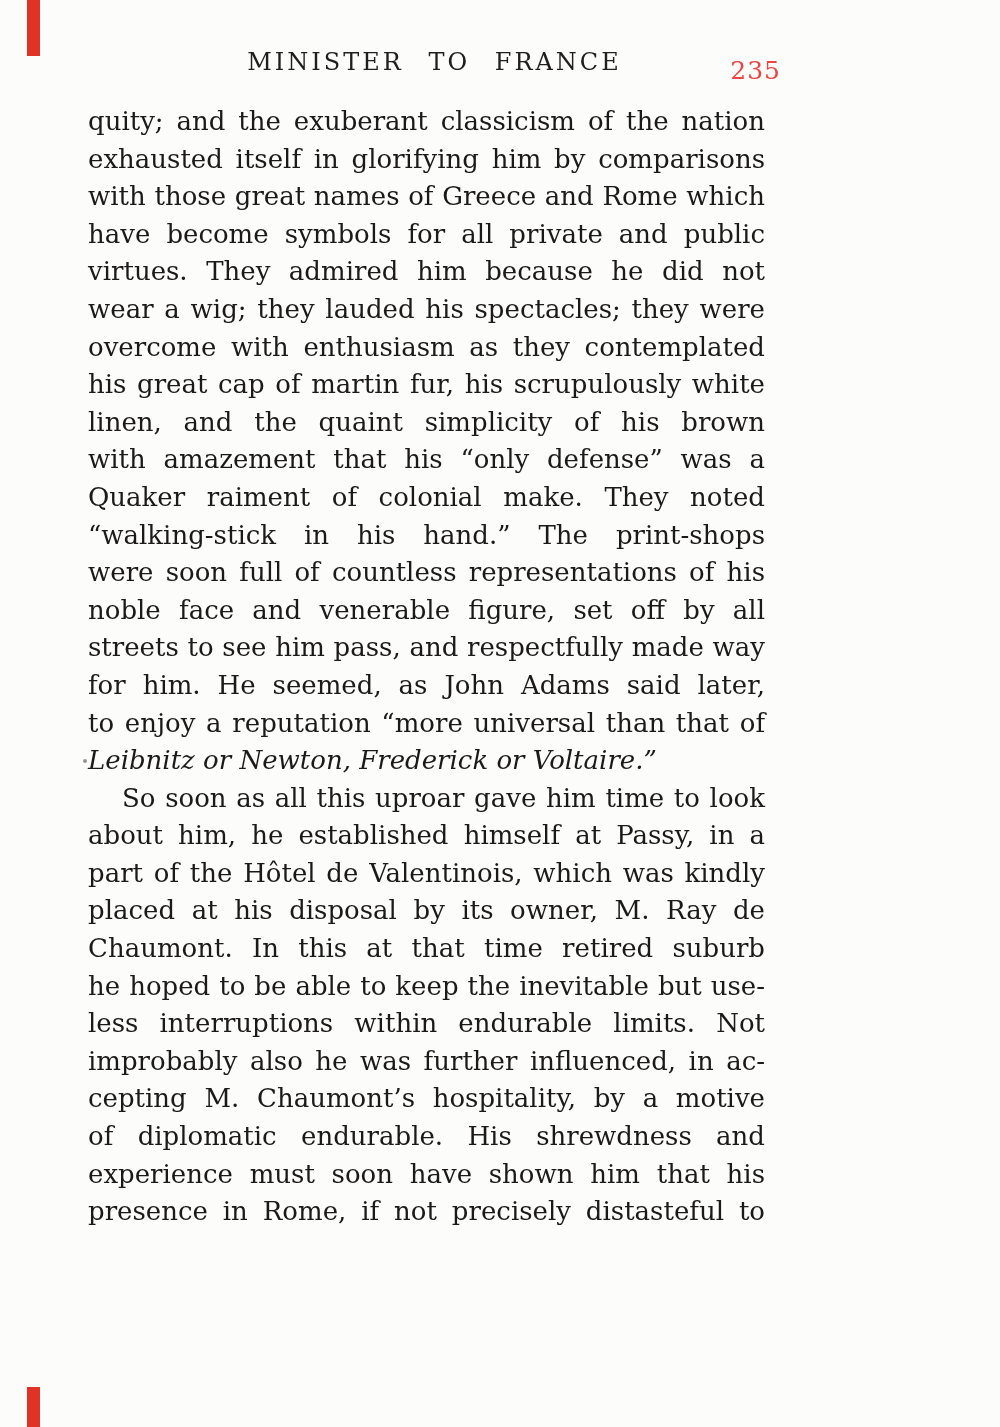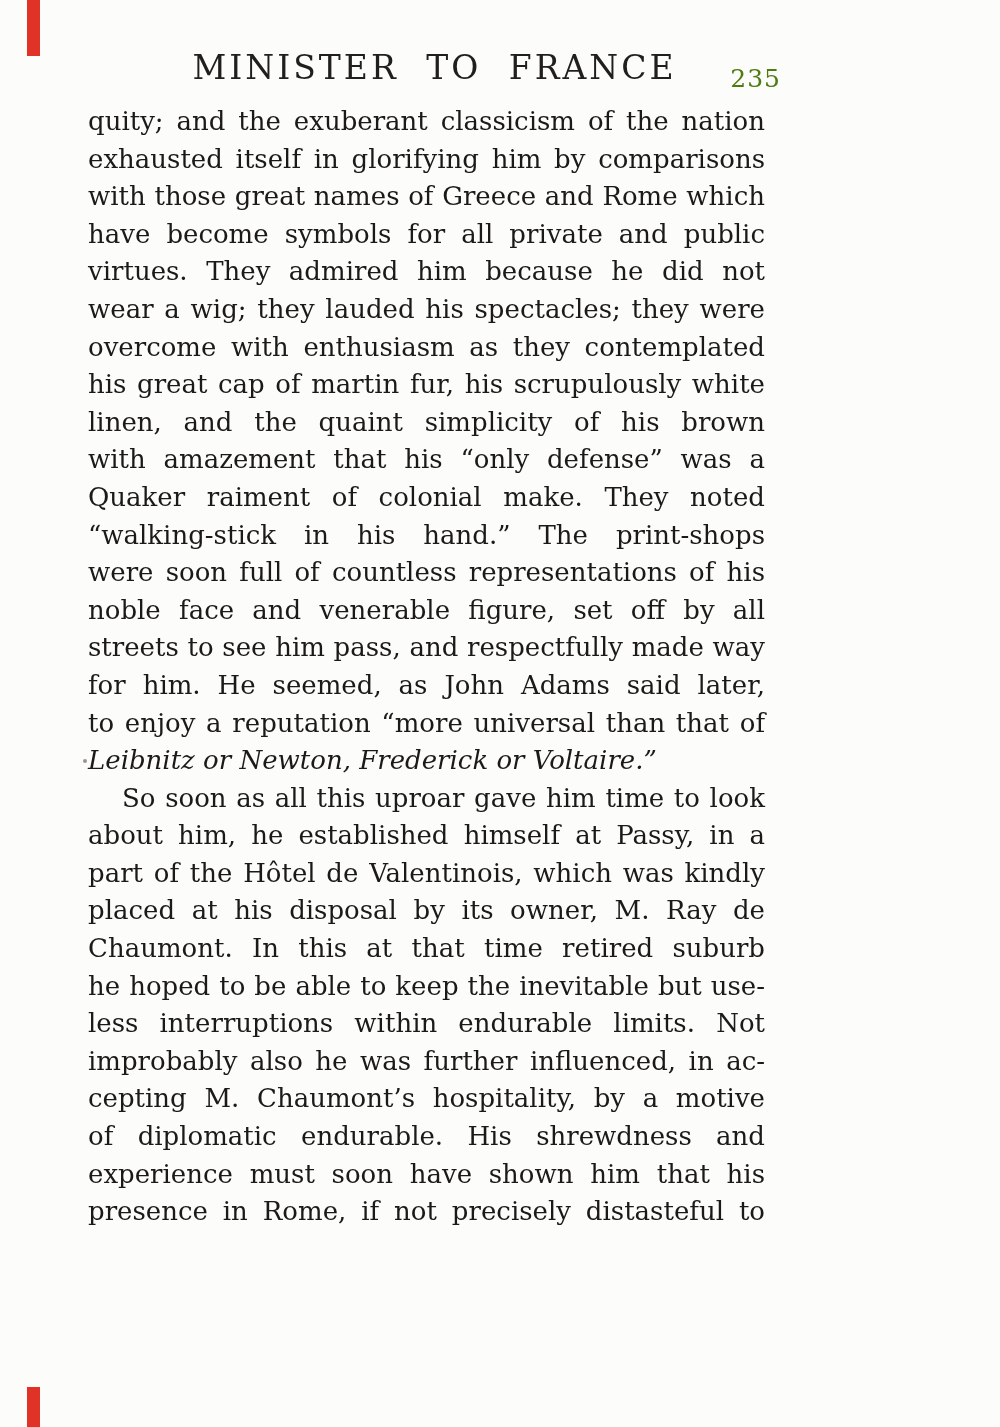--- a/index.html
+++ b/index.html
@@ -22,32 +22,32 @@
     left: 104px;
     top: 48px;
     width: 677px;
     height: 32px;
   }
   .header-title {
     position: absolute;
     left: 0;
     right: 16px;
     text-align: center;
-    font-size: 33px;
+    font-size: 24px;
     letter-spacing: 3px;
     word-spacing: 14px;
     color: #201f1d;
   }
   .page-number {
     position: absolute;
     right: 0;
-    top: 16px;
+    top: 8px;
     font-size: 25px;
     letter-spacing: 1px;
-    color: #4d7c0f;
+    color: #ef4444;
   }
 
   
   .text-block {
     position: absolute;
     left: 88px;
     top: 103px;
     width: 677px;
     font-size: 26px;
     line-height: 37.6px;

